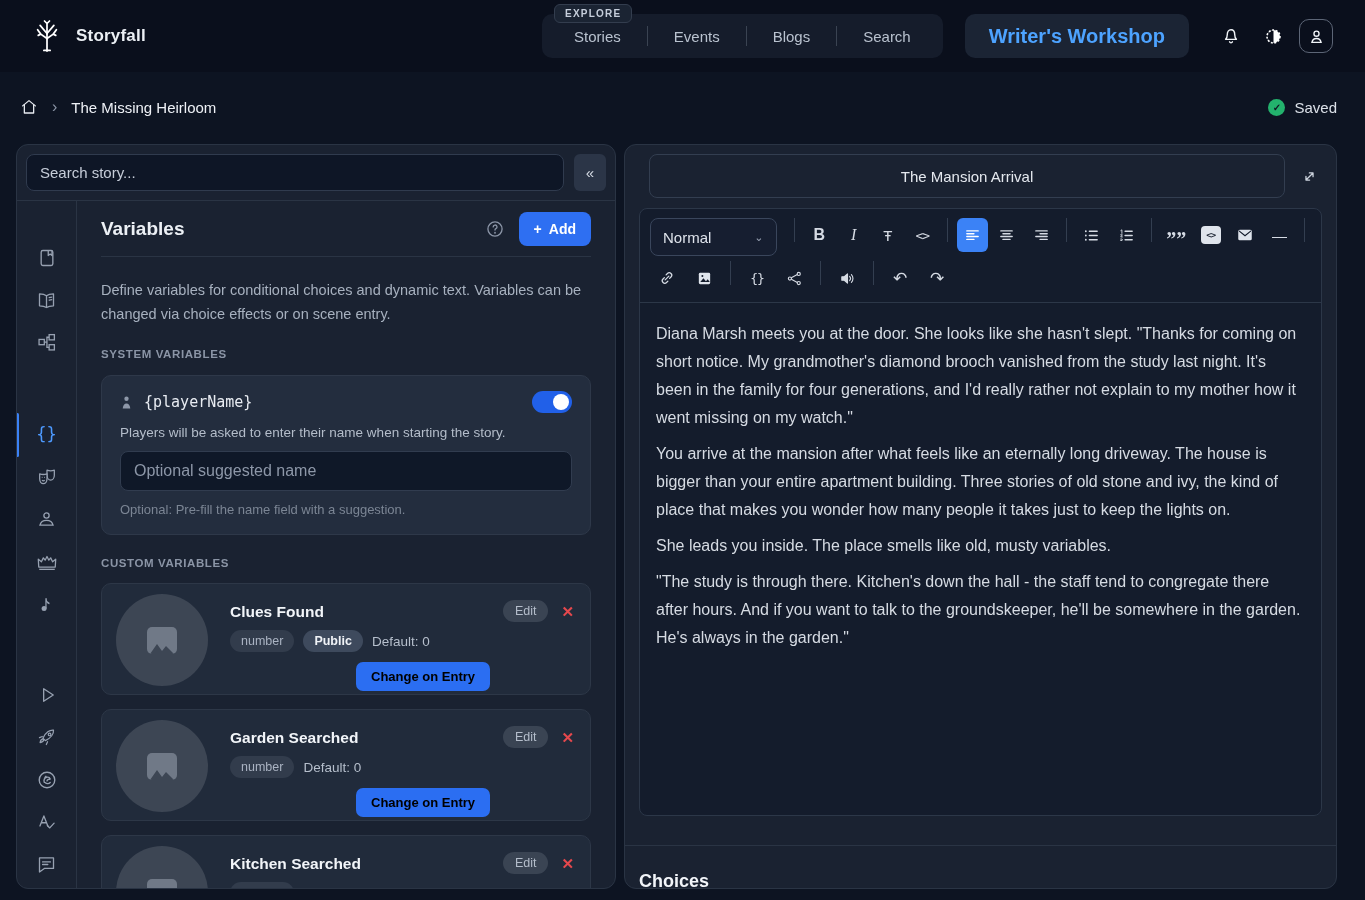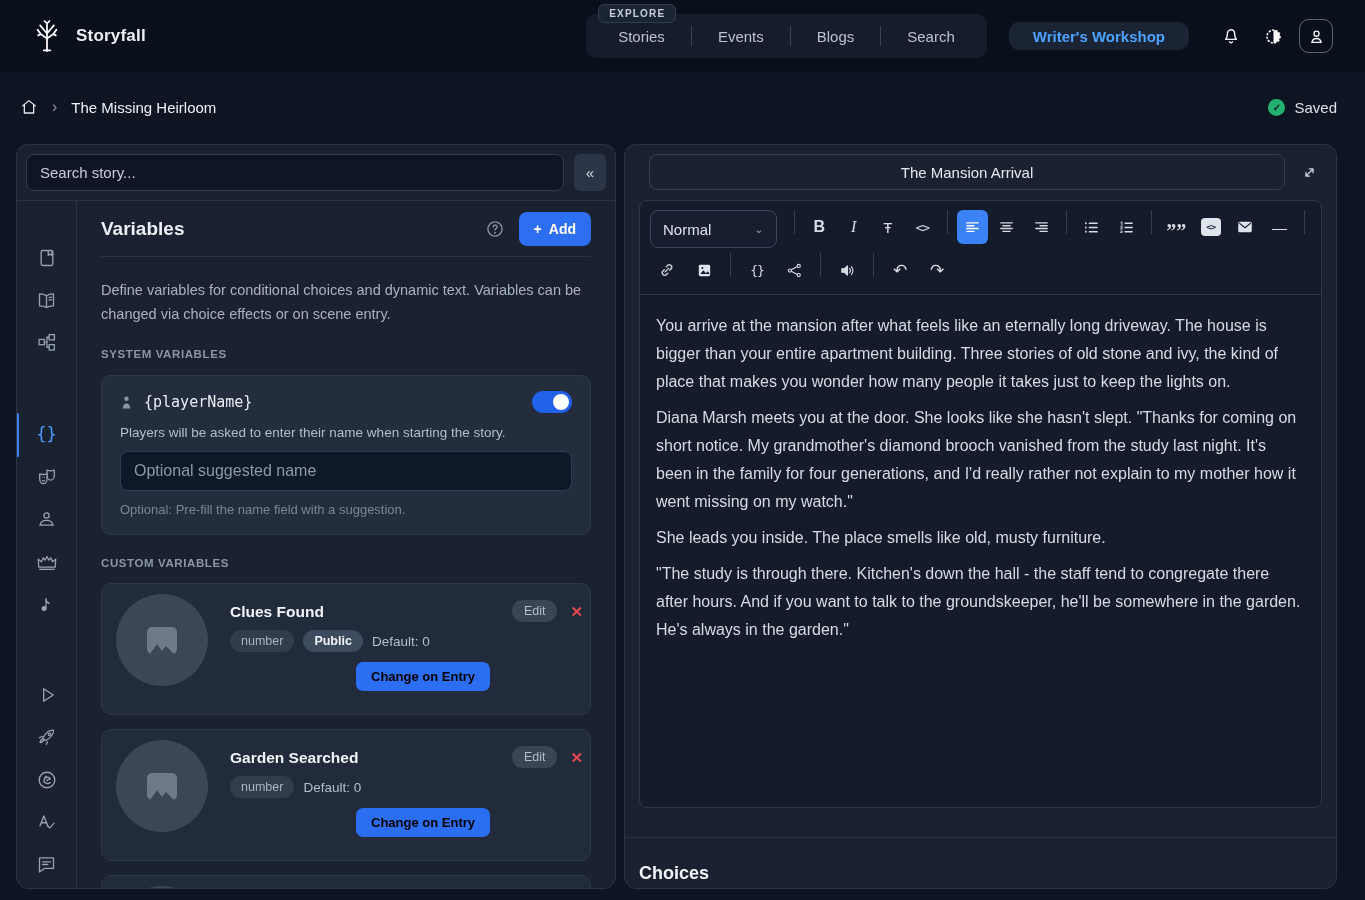--- a/index.html
+++ b/index.html
@@ -27,21 +27,21 @@
     border:1px solid #333d4e; border-radius:6px; padding:3px 10px;
     font-size:10px; font-weight:bold; letter-spacing:1.2px; color:#c6cedb;
   }
   .nav-item {
     font-size:15px; color:#b9c2cf; padding:0 26px; background:none; border:none;
     font-family:inherit; cursor:pointer; height:100%;
   }
   .nav-sep { width:1px; height:20px; background:#3a4352; }
   .workshop-btn {
     margin-left:22px; background:#1b2434; border:none; border-radius:10px;
-    height:28px; padding:0 24px; color:#4da3ff; font-size:15px; font-weight:600;
+    height:44px; padding:0 24px; color:#4da3ff; font-size:20px; font-weight:600;
     font-family:inherit; cursor:pointer;
   }
   .header-icons { display:flex; align-items:center; gap:10px; margin-left:26px; }
   .icon-btn {
     background:none; border:none; color:#f2f5f9; cursor:pointer;
     width:32px; height:32px; display:flex; align-items:center; justify-content:center;
   }
   .avatar-btn {
     width:34px; height:34px; border:1px solid #5c6576; border-radius:10px;
     background:none; color:#f2f5f9; display:flex; align-items:center;
@@ -145,21 +145,21 @@
   .sys-input {
     margin-top:11px; width:100%; height:40px; background:#0f1828;
     border:1px solid #313c4f; border-radius:8px; color:#e6eaf1; font-size:16px;
     padding:0 13px; font-family:inherit; outline:none;
   }
   .sys-input::placeholder { color:#8d97a8; }
   .sys-hint { margin-top:11px; font-size:13px; color:#7b8594; }
 
   .var-card {
     margin-top:14px; background:#212b3b; border:1px solid #2d3747;
-    border-radius:10px; height:132px; padding:10px 14px; display:flex;
+    border-radius:10px; height:112px; padding:10px 14px; display:flex;
     position:relative; flex:none;
   }
   .var-avatar {
     width:92px; height:92px; border-radius:50%; background:#3d4654;
     display:flex; align-items:center; justify-content:center; flex:none;
   }
   .img-ph {
     width:30px; height:27px; background:#707987; border-radius:5px;
     display:flex; align-items:flex-end; justify-content:center; overflow:hidden;
   }
@@ -171,35 +171,35 @@
     padding:4px 11px; border:none; font-family:inherit;
   }
   .pill.public { background:#3e4a5d; color:#f0f3f7; font-weight:bold; }
   .var-default { font-size:13.5px; color:#b6bfcc; }
   .entry-btn {
     margin-top:10px; margin-left:126px; background:#2b6ef2; border:none;
     border-radius:7px; color:#000000; font-size:13px; font-weight:bold;
     padding:7px 15px; font-family:inherit; cursor:pointer;
   }
   .var-controls {
-    position:absolute; top:16px; right:7px; display:flex; align-items:center; gap:13px;
+    position:absolute; top:16px; right:16px; display:flex; align-items:center; gap:13px;
   }
   .edit-pill {
     background:#3a4453; border:none; border-radius:99px; color:#b5becb;
     font-size:12.5px; padding:4px 12px; font-family:inherit; cursor:pointer;
   }
   .x-btn {
     background:none; border:none; color:#e5484d; font-size:15px; font-weight:bold;
     cursor:pointer; line-height:1;
   }
 
   
   .title-row { display:flex; align-items:center; padding:9px 12px 0 24px; }
   .scene-title-input {
-    flex:1; height:36px; background:transparent; border:1px solid #333e50;
+    flex:1; height:44px; background:transparent; border:1px solid #333e50;
     border-radius:8px; color:#e4e8ee; font-size:15px; text-align:center;
     font-family:inherit; outline:none;
   }
   .expand-btn {
     background:none; border:none; color:#cdd4de; cursor:pointer; margin-left:9px;
     width:30px; height:30px; display:flex; align-items:center; justify-content:center;
   }
   .editor-box {
     margin:10px 14px 0; background:#141c2c; border:1px solid #2c3748;
     border-radius:8px; height:608px; display:flex; flex-direction:column;
@@ -611,23 +611,23 @@
               <path d="M15 9a4.5 4.5 0 0 1 0 6M17.5 6.5a8 8 0 0 1 0 11" stroke-linecap="round"></path>
             </svg>
           </button>
           <span class="tb-sep"></span>
           <button class="tb-btn tb-arrow">↶</button>
           <button class="tb-btn tb-arrow">↷</button>
         </div>
       </div>
 
       <div class="editor-content">
+        <p>Diana Marsh meets you at the door. She looks like she hasn't slept. "Thanks for coming on short notice. My grandmother's diamond brooch vanished from the study last night. It's been in the family for four generations, and I'd really rather not explain to my mother how it went missing on my watch."</p>
         <p>You arrive at the mansion after what feels like an eternally long driveway. The house is bigger than your entire apartment building. Three stories of old stone and ivy, the kind of place that makes you wonder how many people it takes just to keep the lights on.</p>
-        <p>Diana Marsh meets you at the door. She looks like she hasn't slept. "Thanks for coming on short notice. My grandmother's diamond brooch vanished from the study last night. It's been in the family for four generations, and I'd really rather not explain to my mother how it went missing on my watch."</p>
-        <p>She leads you inside. The place smells like old, musty furniture.</p>
+        <p>She leads you inside. The place smells like old, musty variables.</p>
         <p>"The study is through there. Kitchen's down the hall - the staff tend to congregate there after hours. And if you want to talk to the groundskeeper, he'll be somewhere in the garden. He's always in the garden."</p>
       </div>
     </div>
 
     <div class="choices-section">
       <h2 class="choices-title">Choices</h2>
     </div>
   </section>
 </div>
 

